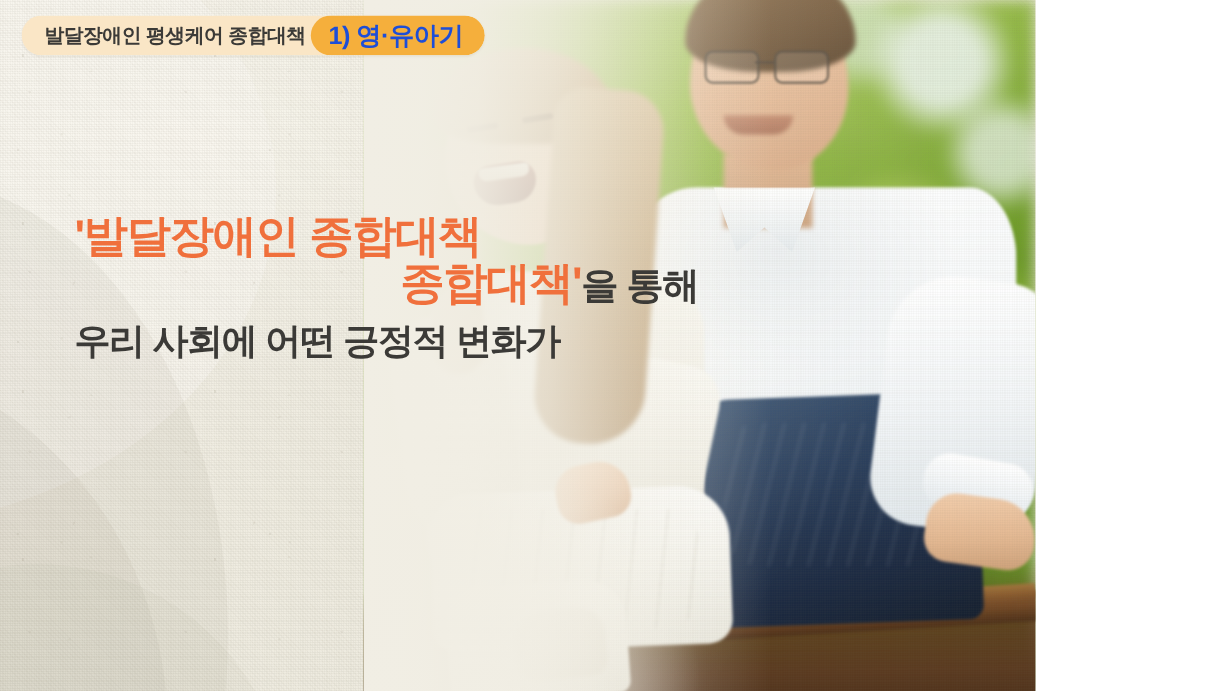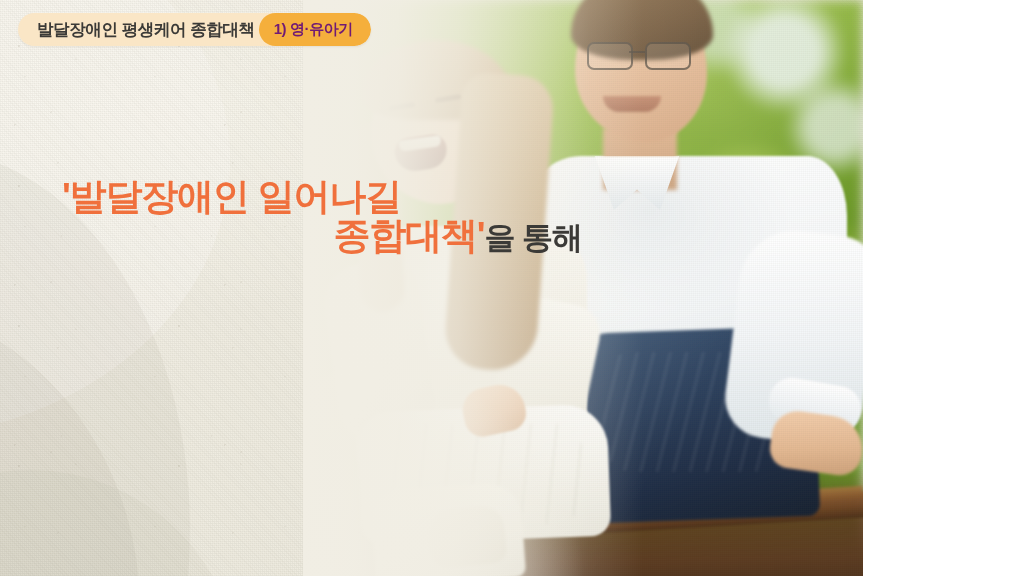--- a/index.html
+++ b/index.html
@@ -445,22 +445,22 @@
     font-weight: 700;
     letter-spacing: -.4px;
     white-space: nowrap;
   }
   .badge-sub {
     display: flex;
     align-items: center;
     padding: 0 18px 0 15px;
     margin-left: -16px;
     background: #f5af3c;
-    color: #701a75;
-    font-size: 15px;
+    color: #1d4ed8;
+    font-size: 21px;
     font-weight: 700;
     letter-spacing: -.4px;
     white-space: nowrap;
     border-radius: 17px;
   }
 
   
   .headline {
     position: absolute;
     left: 62px; top: 178px;
@@ -558,20 +558,23 @@
     </div>
   </div>
 
   <div class="badge">
     <div class="badge-main">발달장애인 평생케어 종합대책</div>
     <div class="badge-sub">1) 영·유아기</div>
   </div>
 
   <div class="headline">
     <div class="hl-line l1">
-      <span class="hl-accent">'발달장애인 일어나길</span>
+      <span class="hl-accent">'발달장애인 종합대책</span>
     </div>
     <div class="hl-line l2">
       <span class="hl-accent">종합대책'</span><span class="hl-plain">을 통해</span>
     </div>
+    <div class="hl-line l3">
+      <span class="hl-body">우리 사회에 어떤 긍정적 변화가</span>
+    </div>
   </div>
 
 </div>
 
 </body></html>

